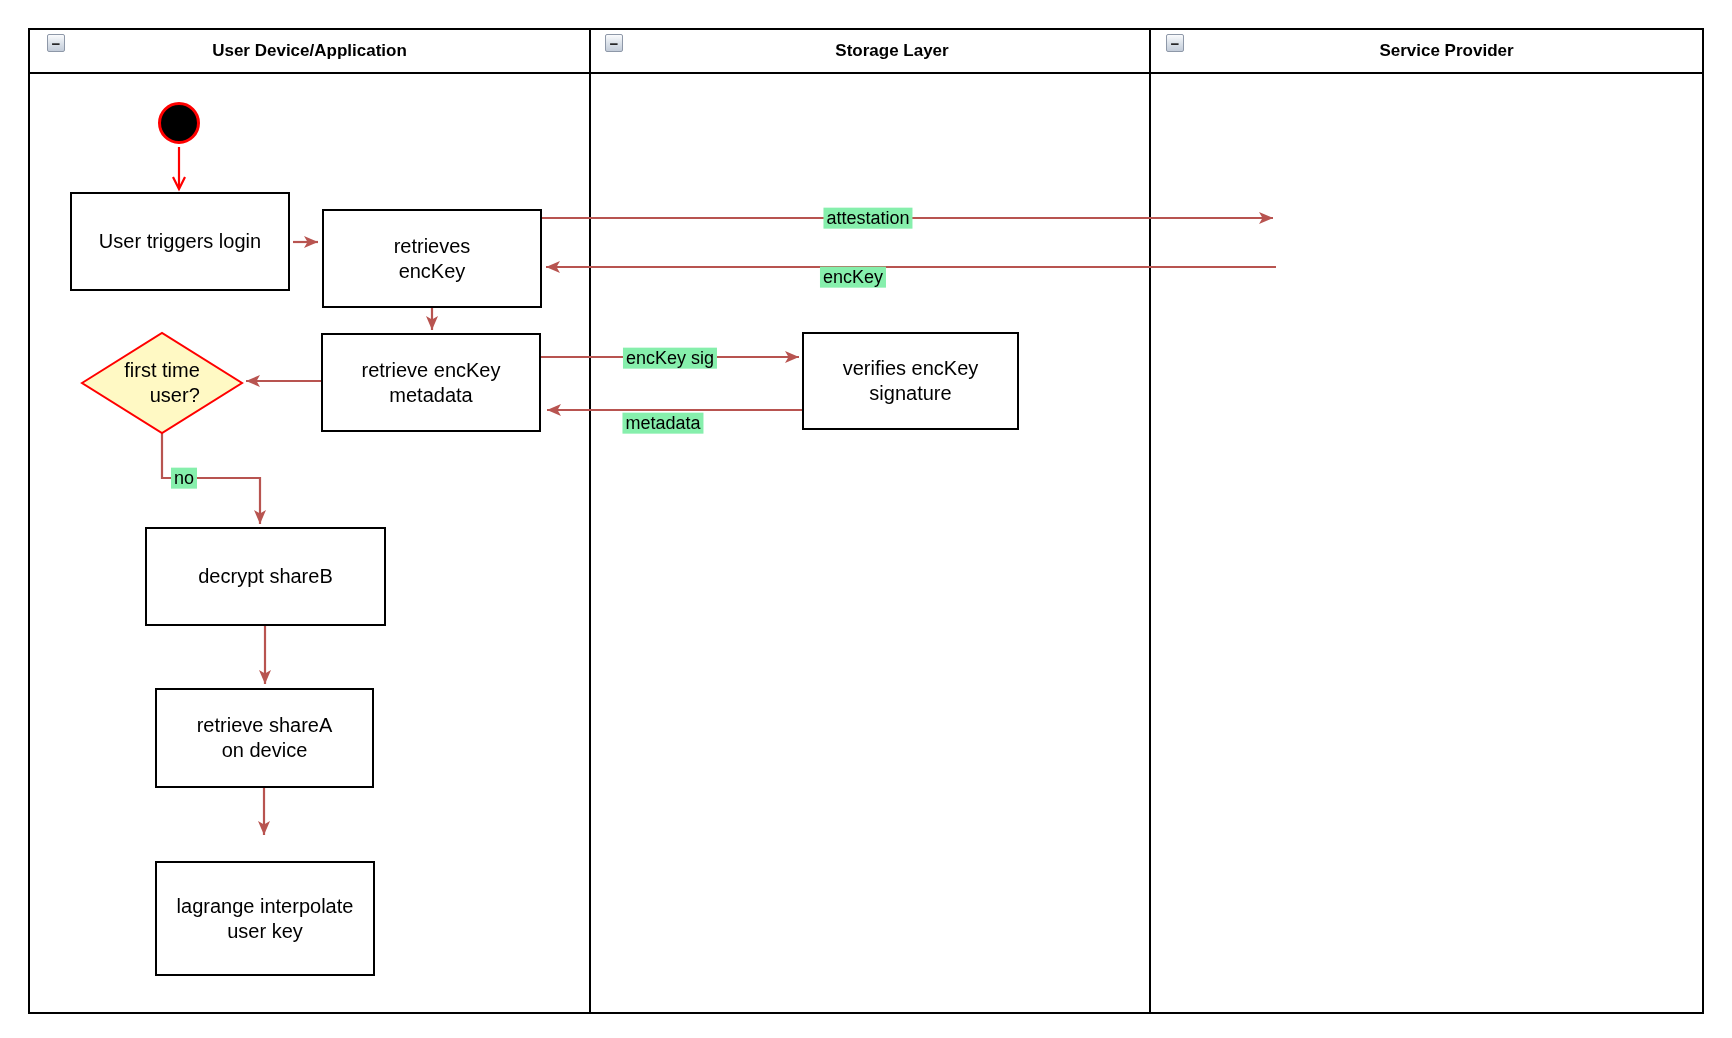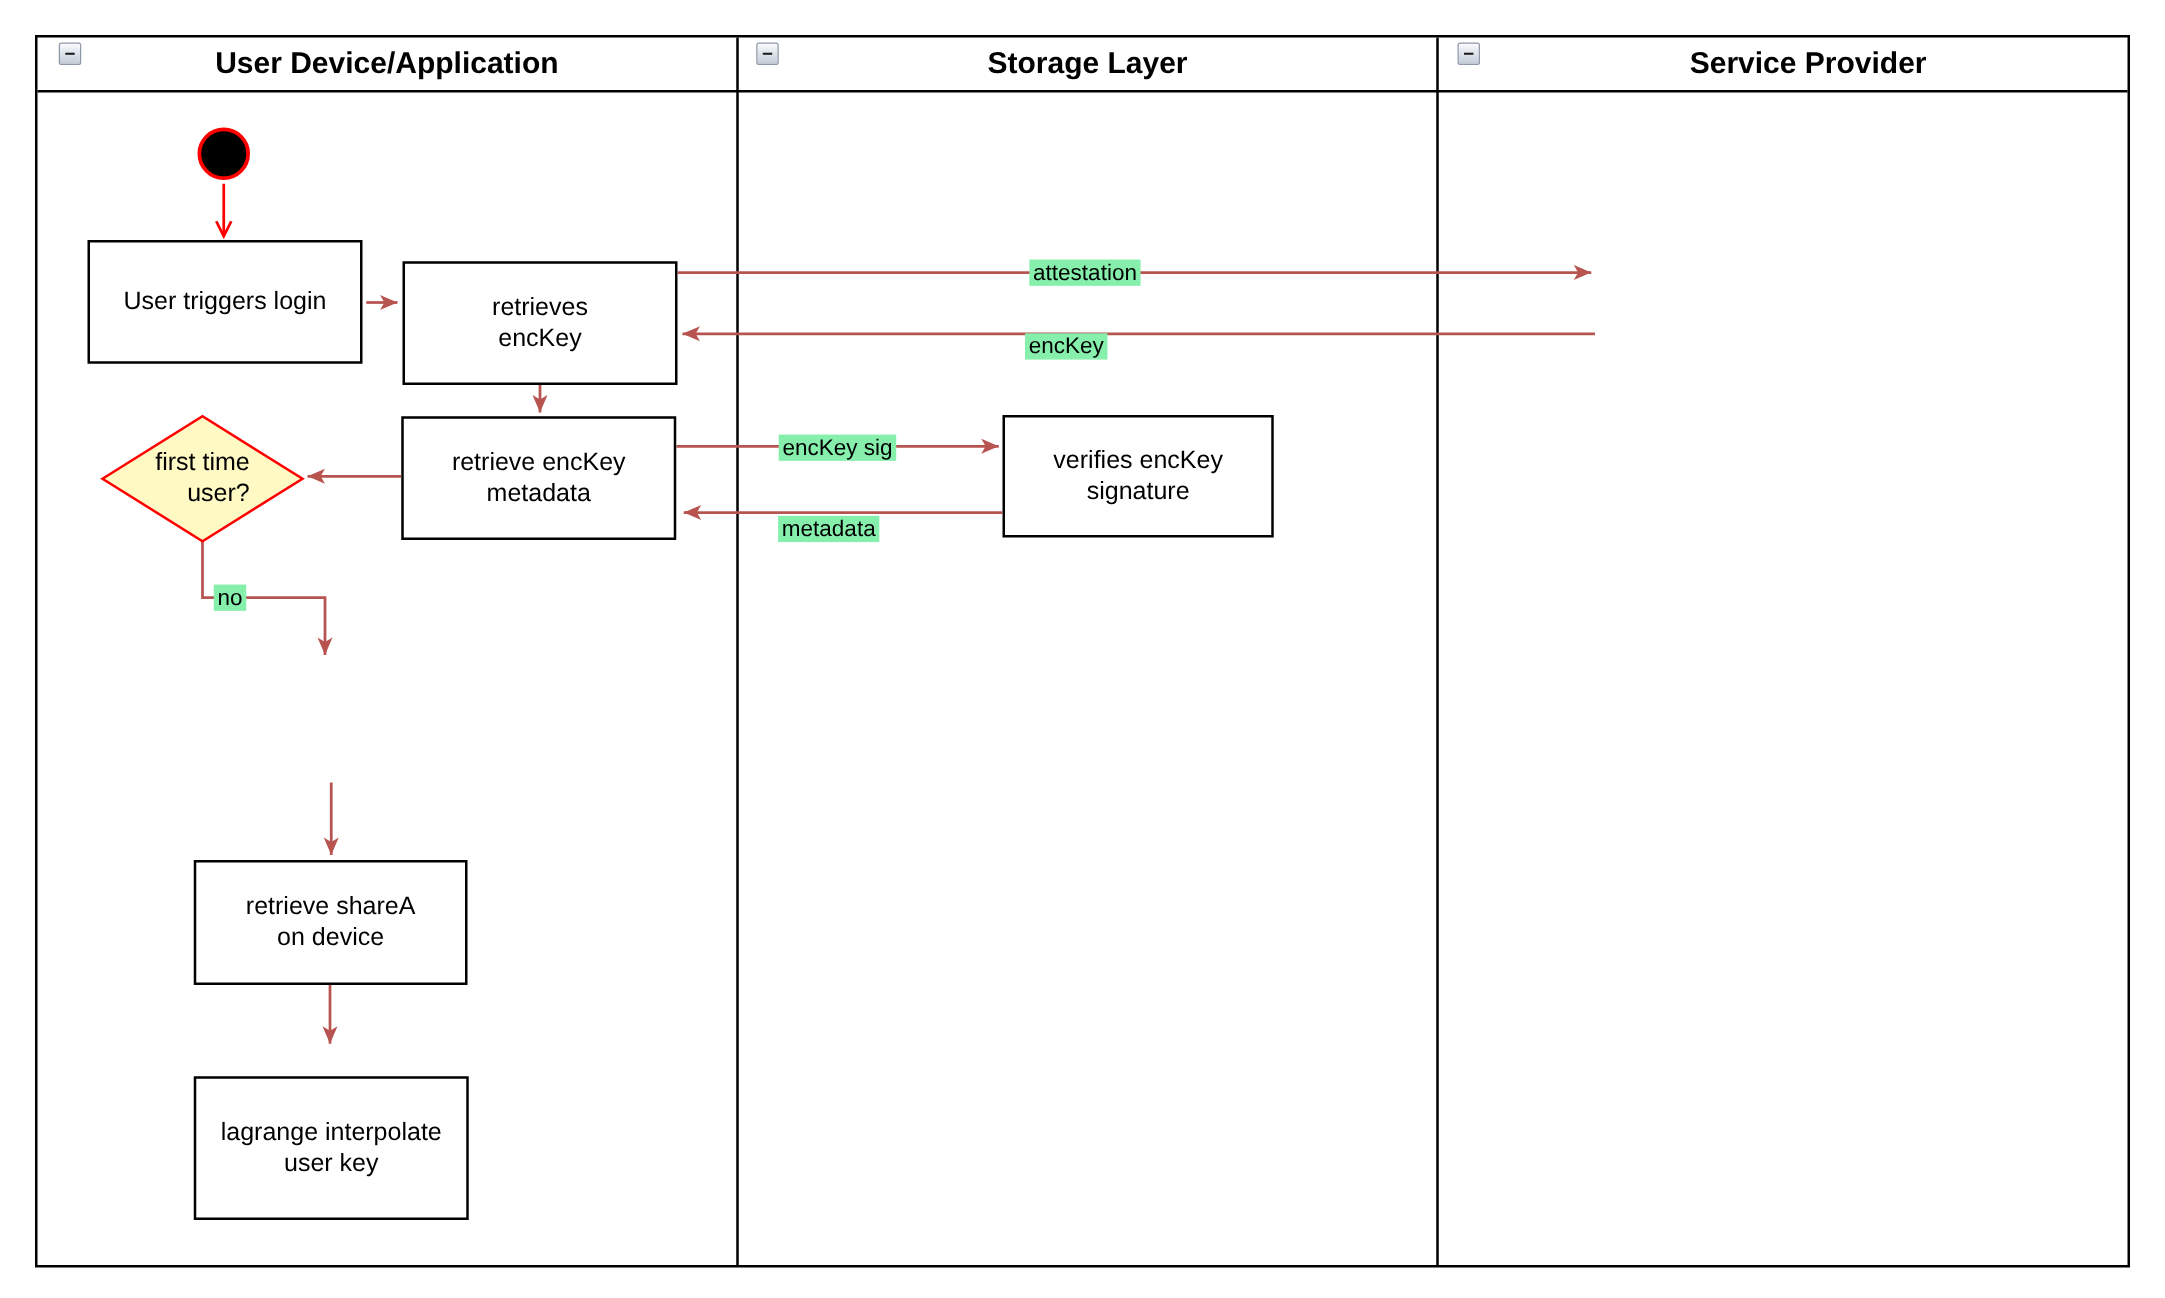--- a/index.html
+++ b/index.html
@@ -2,21 +2,21 @@
 <html><head>
 <meta charset="utf-8">
 <style>
   html,body{margin:0;padding:0;background:#ffffff;}
   #canvas{position:relative;width:1732px;height:1038px;background:#ffffff;overflow:hidden;
           font-family:"Liberation Sans",sans-serif;color:#000;}
   .pool{position:absolute;left:28px;top:28px;width:1676px;height:986px;border:2px solid #000;background:#fff;box-sizing:border-box;}
   .vdiv{position:absolute;top:30px;width:2px;height:982px;background:#000;}
   .header-underline{position:absolute;left:30px;top:72px;width:1672px;height:2px;background:#000;}
   .lane-header{position:absolute;top:30px;height:42px;display:flex;align-items:center;justify-content:center;
-               font-weight:bold;font-size:24px;}
+               font-weight:bold;font-size:17px;}
   .collapse-btn{position:absolute;width:18px;height:18px;box-sizing:border-box;border:1px solid #8e98a8;border-radius:2px;
                 background:linear-gradient(180deg,#fafbfd 0%,#dfe5ec 45%,#c3ccd9 100%);
                 display:flex;align-items:center;justify-content:center;font-size:15px;font-weight:bold;color:#1a1a1a;
                 line-height:1;cursor:pointer;}
   .node{position:absolute;box-sizing:border-box;border:2px solid #000;background:#fff;
         display:flex;align-items:center;justify-content:center;text-align:center;
         font-size:20px;line-height:1.25;white-space:pre-line;}
   .start-node{position:absolute;left:158px;top:102px;width:42px;height:42px;box-sizing:border-box;
               background:#000;border:3px solid #ff0000;border-radius:50%;}
   .diamond-label{position:absolute;left:102px;top:352px;width:120px;height:62px;
@@ -30,21 +30,21 @@
 <body>
 
 <div id="canvas">
 
   <div class="pool"></div>
   <div class="vdiv" style="left:589px;"></div>
   <div class="vdiv" style="left:1149px;"></div>
   <div class="header-underline"></div>
 
   <div class="lane-header" style="left:30px;width:559px;">User Device/Application</div>
-  <div class="lane-header" style="left:591px;width:558px;">Storage Layer</div>
+  <div class="lane-header" style="left:591px;width:558px;padding-left:22px;">Storage Layer</div>
   <div class="lane-header" style="left:1151px;width:551px;margin-left:20px;">Service Provider</div>
 
   <div class="collapse-btn" style="left:47px;top:34px;">
     <span>−</span>
   </div>
   <div class="collapse-btn" style="left:605px;top:34px;">
     <span>−</span>
   </div>
   <div class="collapse-btn" style="left:1166px;top:34px;">
     <span>−</span>
@@ -84,20 +84,21 @@
 
   <div class="node" style="left:322px;top:193px;width:220px;height:99px;margin-top:16px;">retrieves
 encKey</div>
 
   <div class="node" style="left:321px;top:333px;width:220px;height:99px;">retrieve encKey
 metadata</div>
 
   <div class="diamond-label">first time
 user?</div>
 
+  <div class="node" style="left:145px;top:527px;width:241px;height:99px;">decrypt shareB</div>
 
   <div class="node" style="left:155px;top:688px;width:219px;height:100px;">retrieve shareA
 on device</div>
 
   <div class="node" style="left:155px;top:861px;width:220px;height:115px;">lagrange interpolate
 user key</div>
 
   <div class="node" style="left:802px;top:332px;width:217px;height:98px;">verifies encKey
 signature</div>
 

